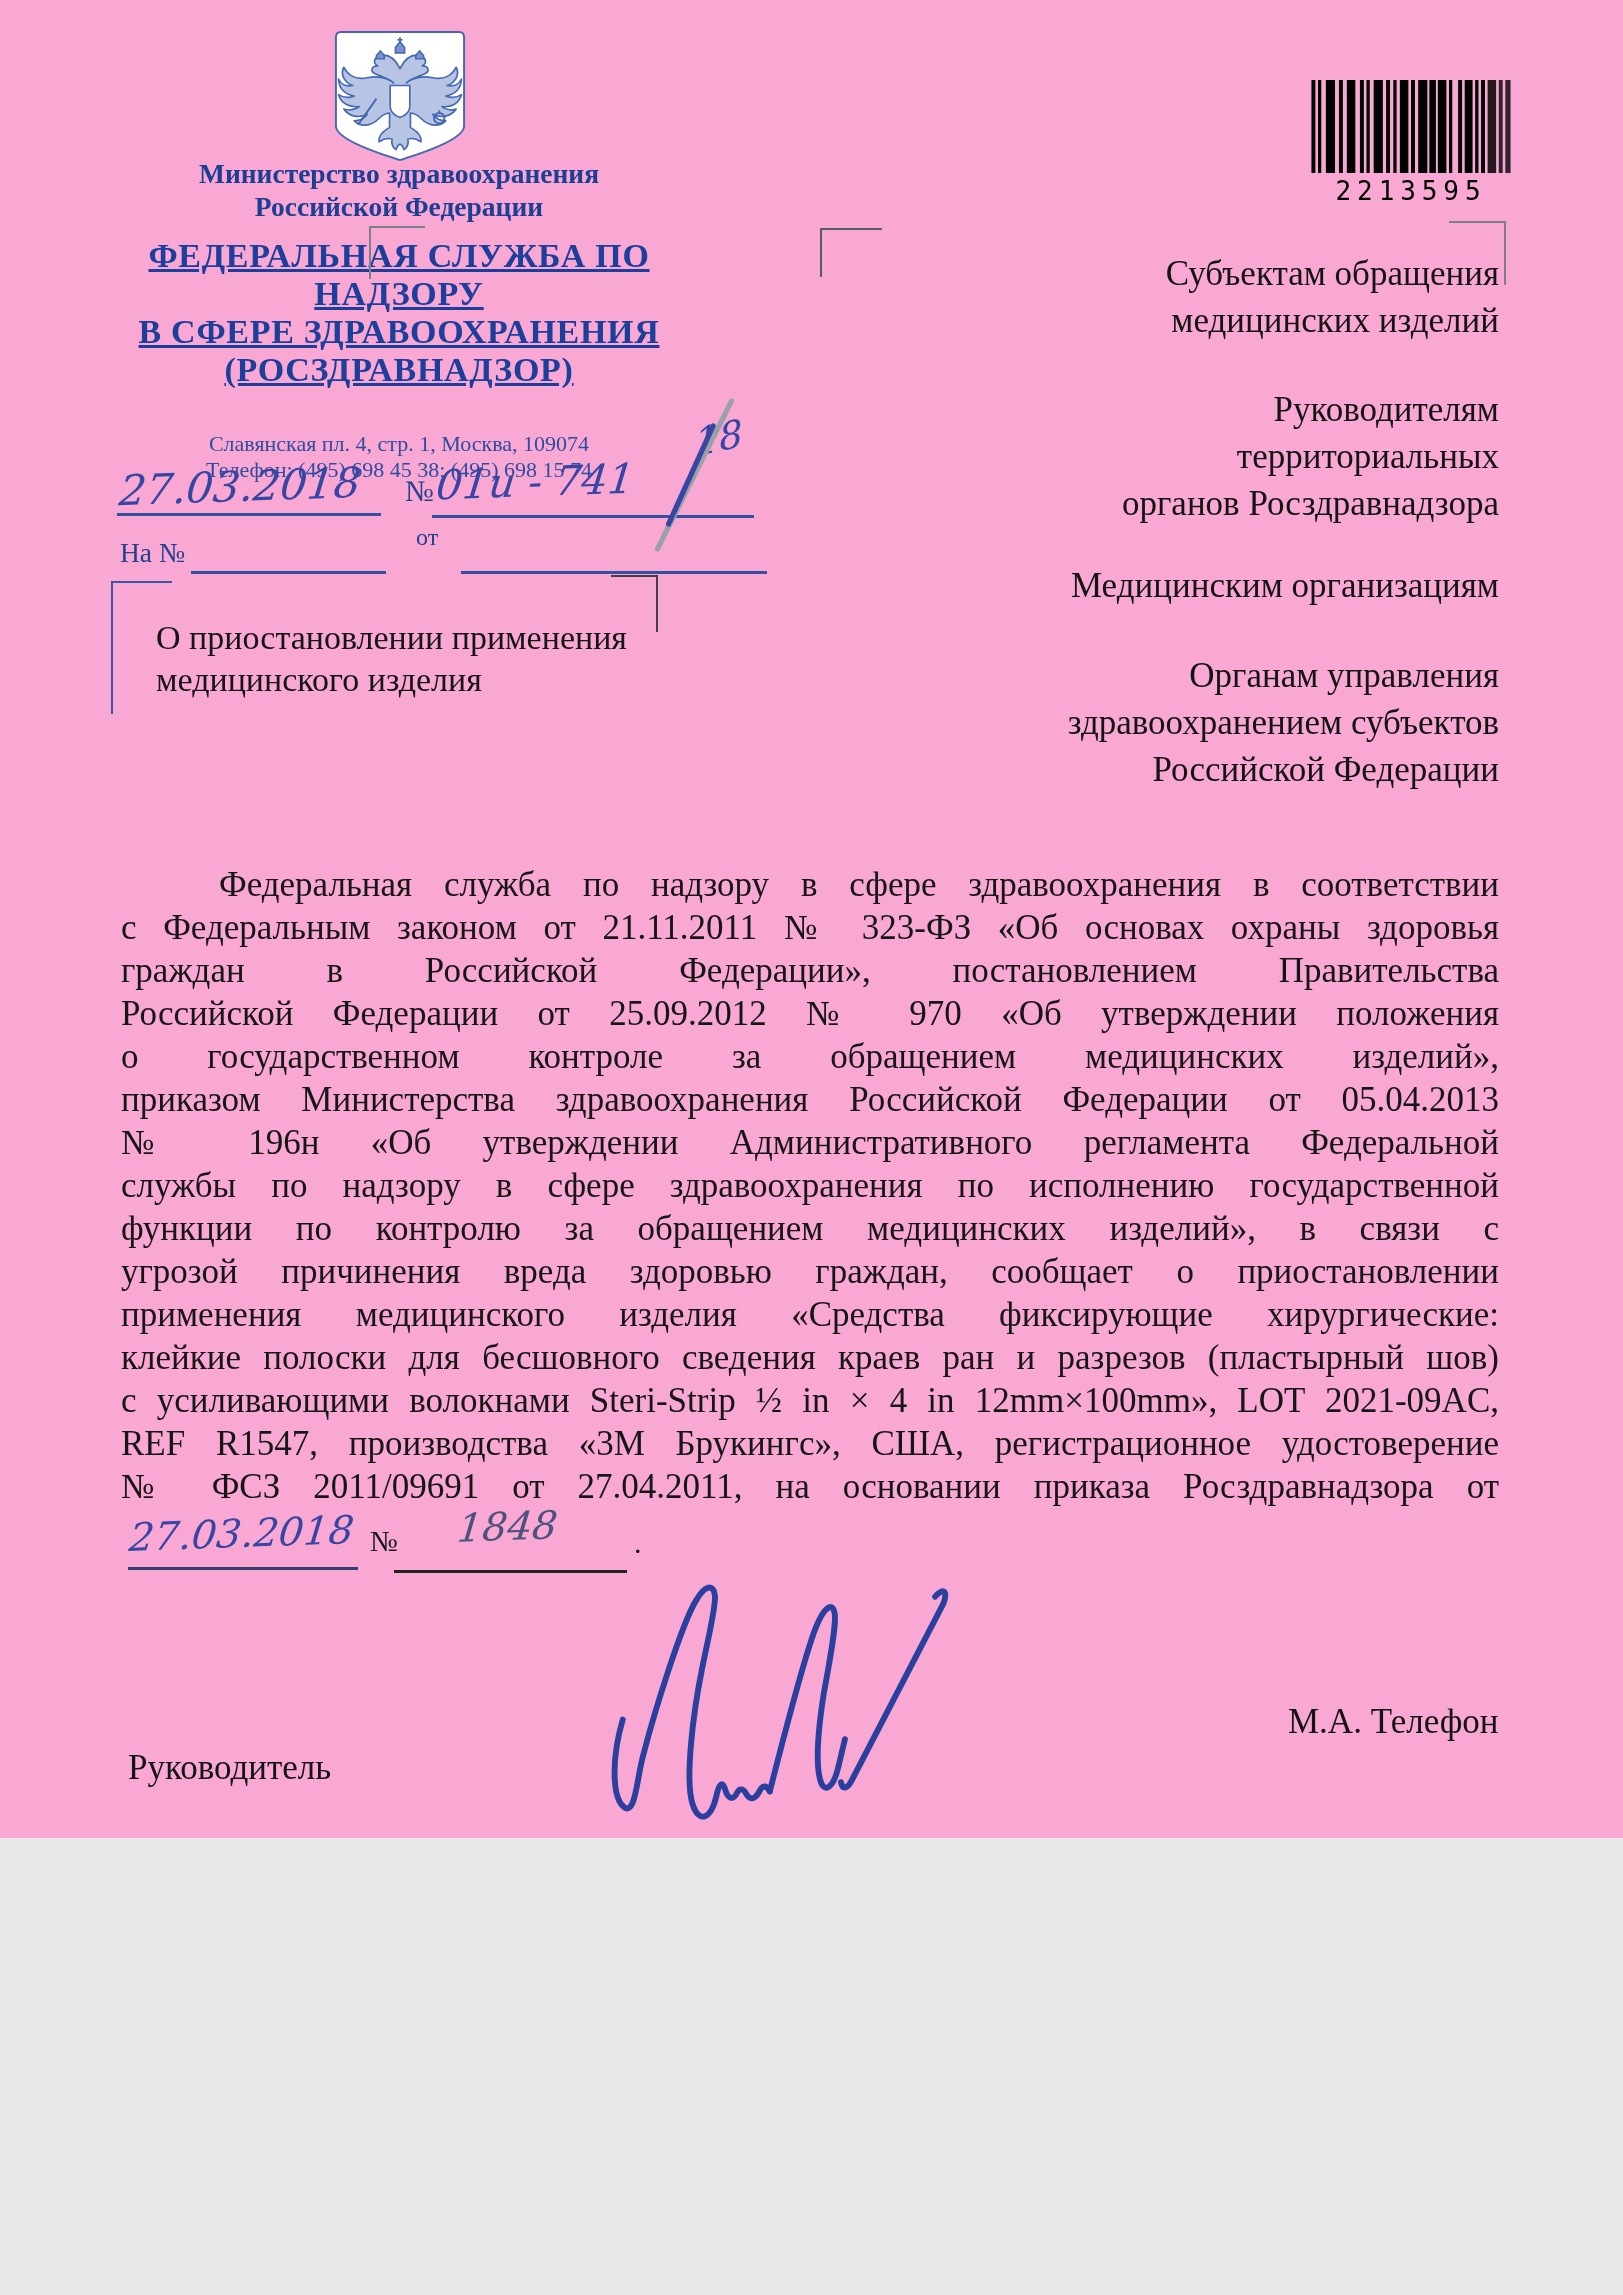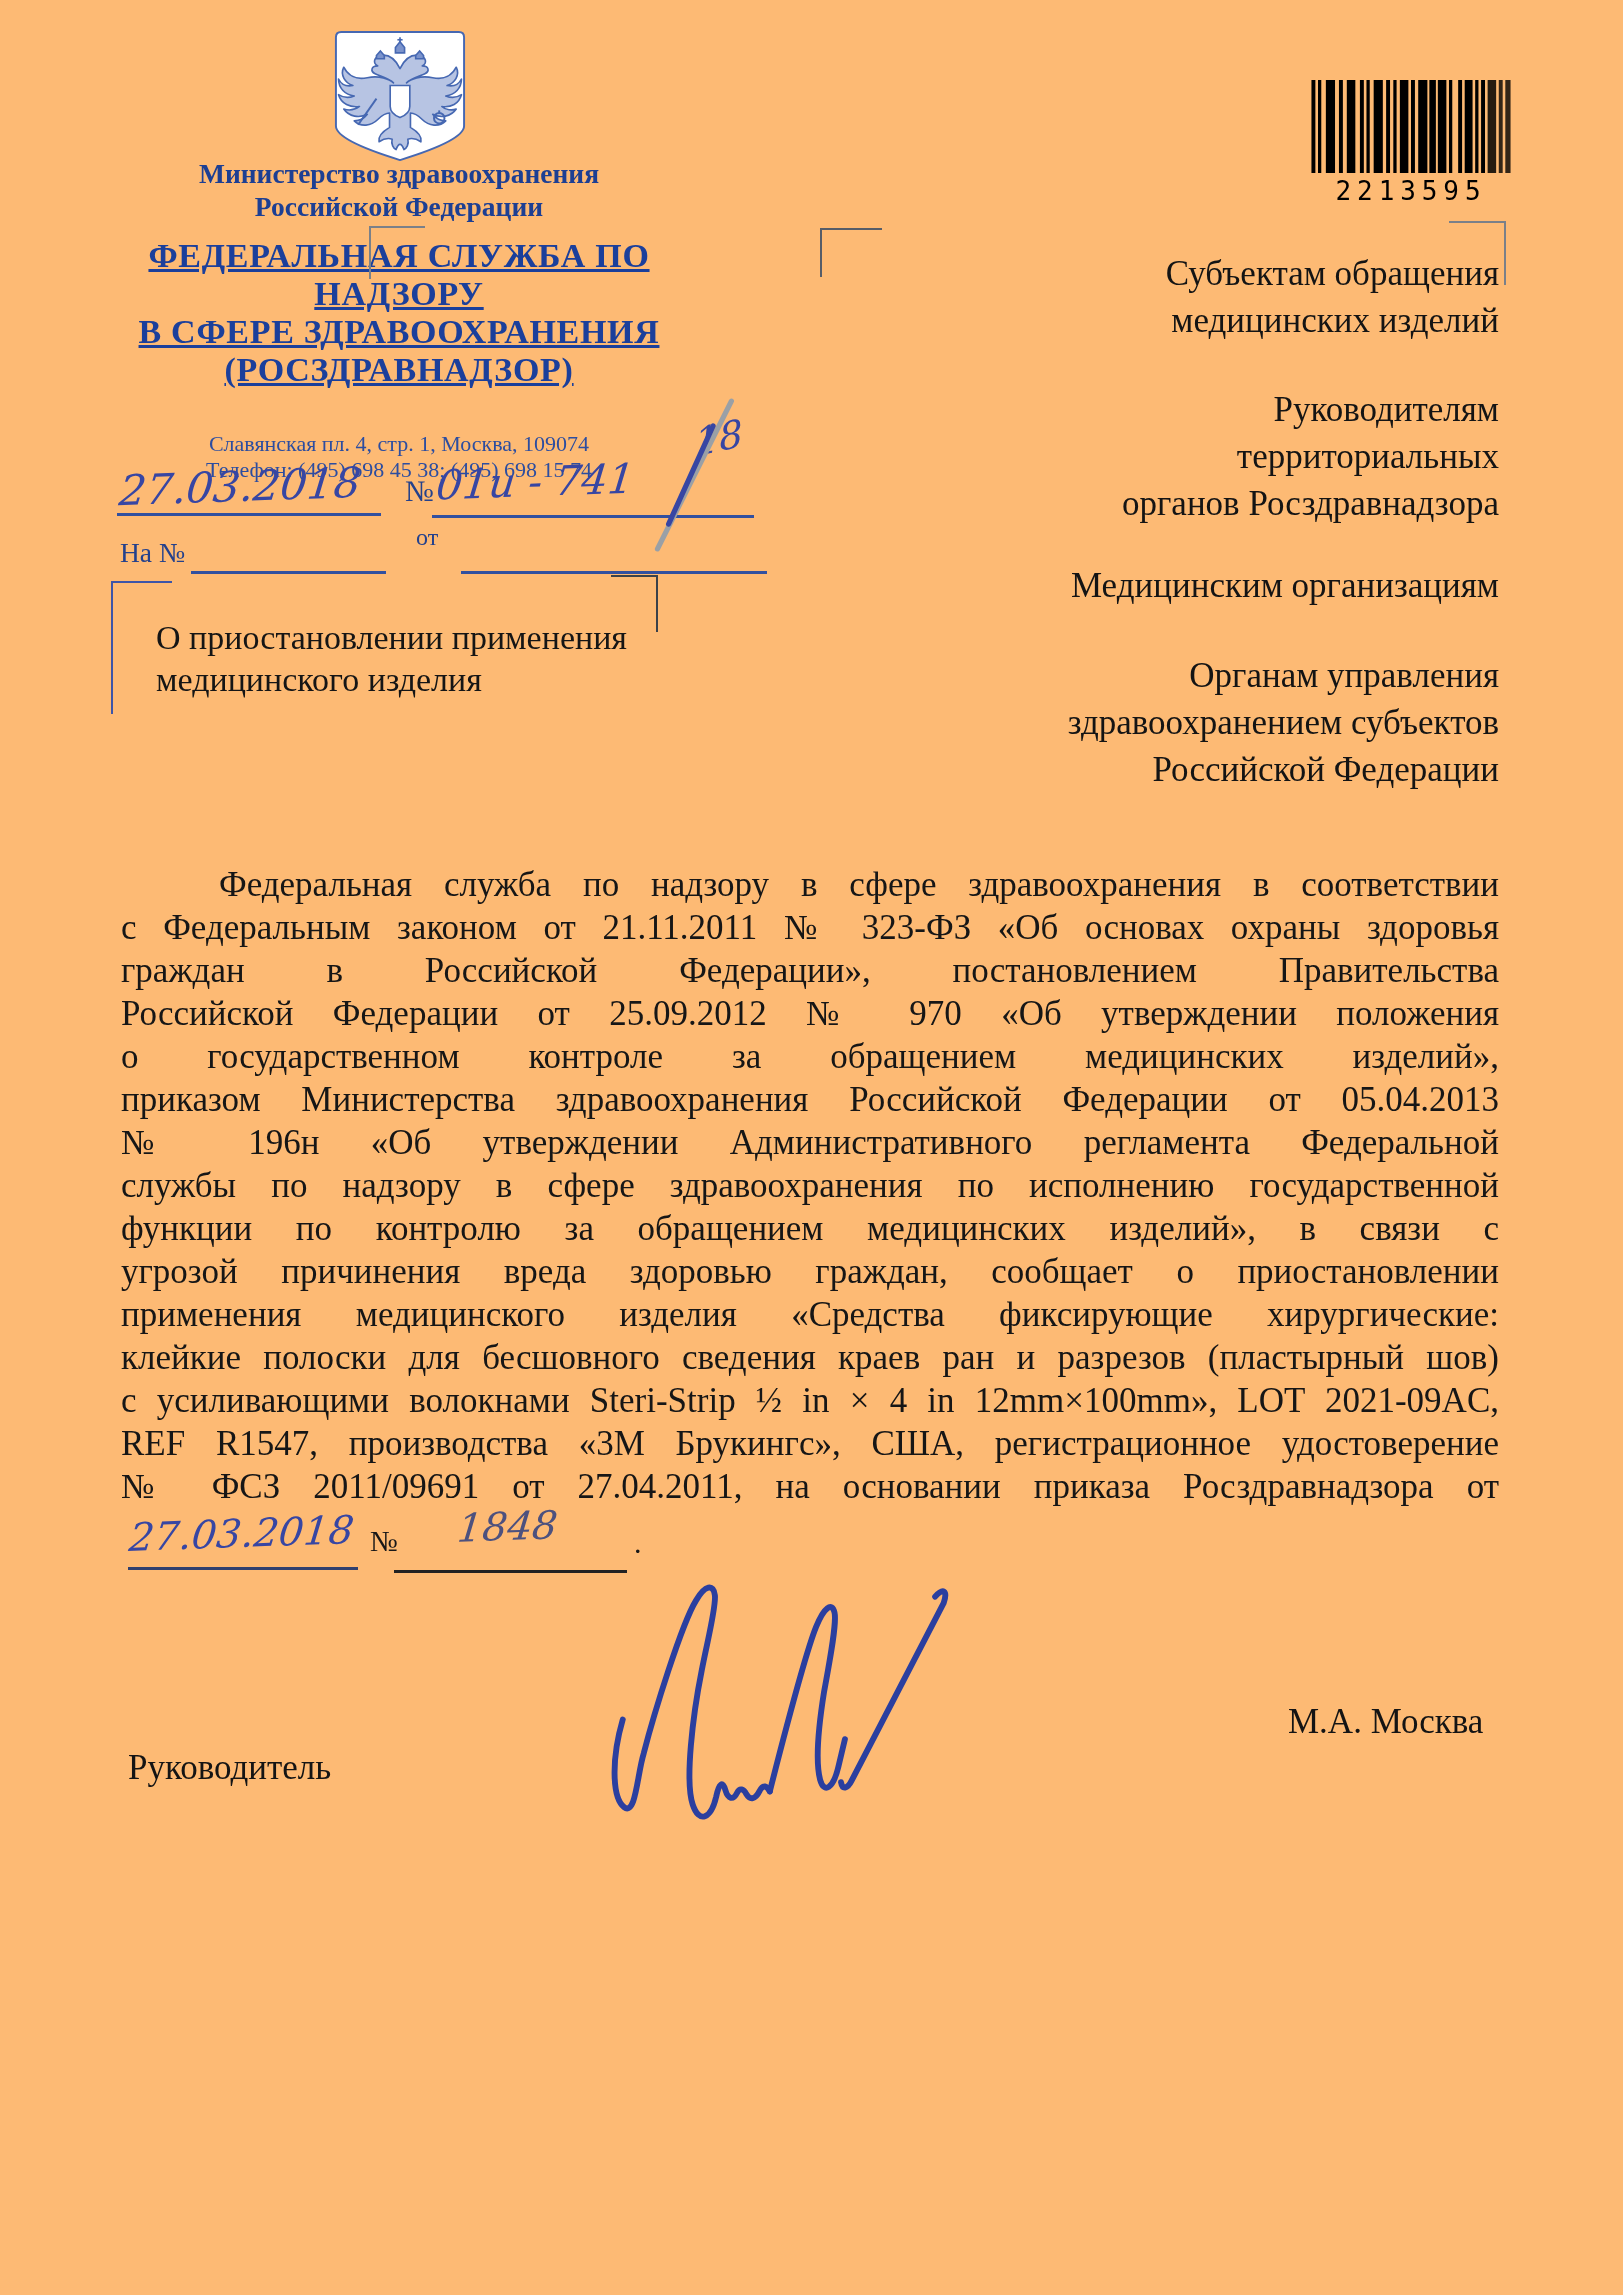--- a/index.html
+++ b/index.html
@@ -1,16 +1,16 @@
 <!DOCTYPE html>
 <html style="font-size:10.5px"><head>
 <meta charset="utf-8">
 <style>
   html,body{margin:0;padding:0;background:#e8e8e8;}
-  .page{position:relative;width:1624px;height:2295px;background:#fdba74;overflow:hidden;
+  .page{position:relative;width:1624px;height:1838px;background:#f9a8d4;overflow:hidden;
         font-family:"Liberation Serif",serif;color:#1a1a1a;}
   .abs{position:absolute;}
 
   
   .lh-col{left:85px;top:157px;width:628px;text-align:center;color:#1d3f93;}
   .lh-ministry{font-size:27.5px;font-weight:bold;line-height:33px;color:#1d3f93;}
   .lh-service{margin-top:14.4px;font-size:34px;font-weight:bold;line-height:38px;color:#1b3f9b;letter-spacing:0.7px;text-decoration:underline;}
   .lh-addr{margin-top:42px;font-size:22px;line-height:26px;color:#2c4da0;}
 
   
@@ -220,16 +220,16 @@
                C130,228 172,92 194,56 C208,32 221,30 223,48 C225,66 211,120 203,162
                C189,232 177,332 189,368 C199,398 217,390 225,356
                C229,336 235,331 239,346 C243,360 251,362 257,350
                C261,342 267,344 271,352 C277,362 285,360 291,348 C297,336 303,340 307,348"></path>
       <path d="M307,348 C329,262 360,140 378,96 C390,66 402,58 406,74
                C410,90 398,152 390,196 C382,246 376,300 384,330 C390,352 404,344 412,310 L422,268"></path>
       <path d="M560,50 C572,36 580,40 573,60 L432,332 C426,344 418,346 416,334"></path>
     </g>
   </svg>
   <div class="abs sig-title">Руководитель</div>
-  <div class="abs sig-name">М.А. Москва</div>
+  <div class="abs sig-name">М.А. Телефон</div>
 
 </div>
 
 
 </body></html>

